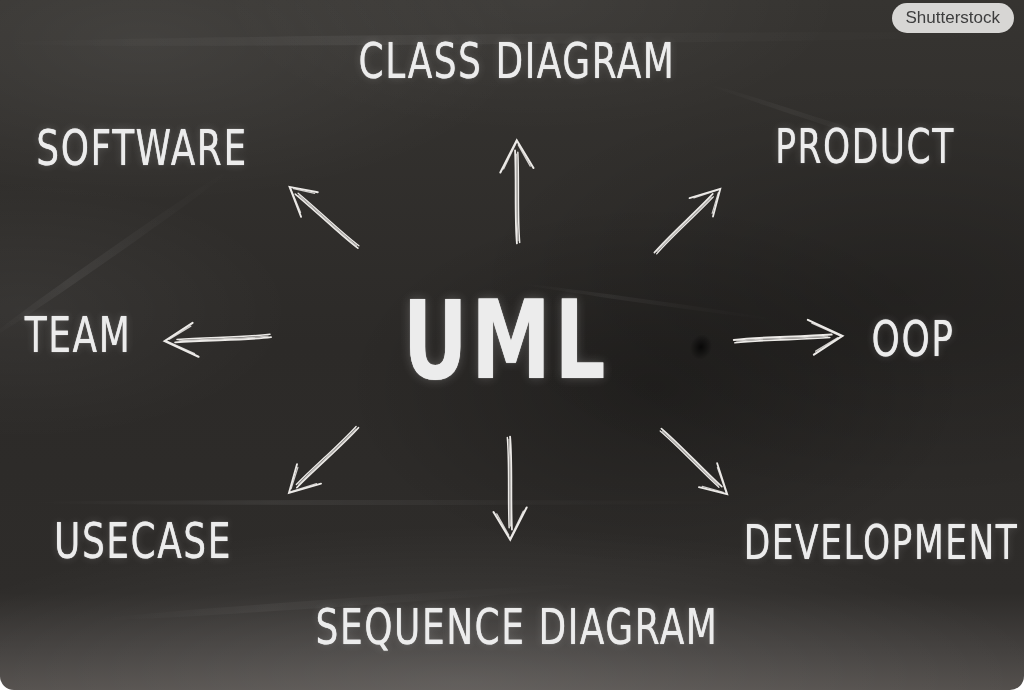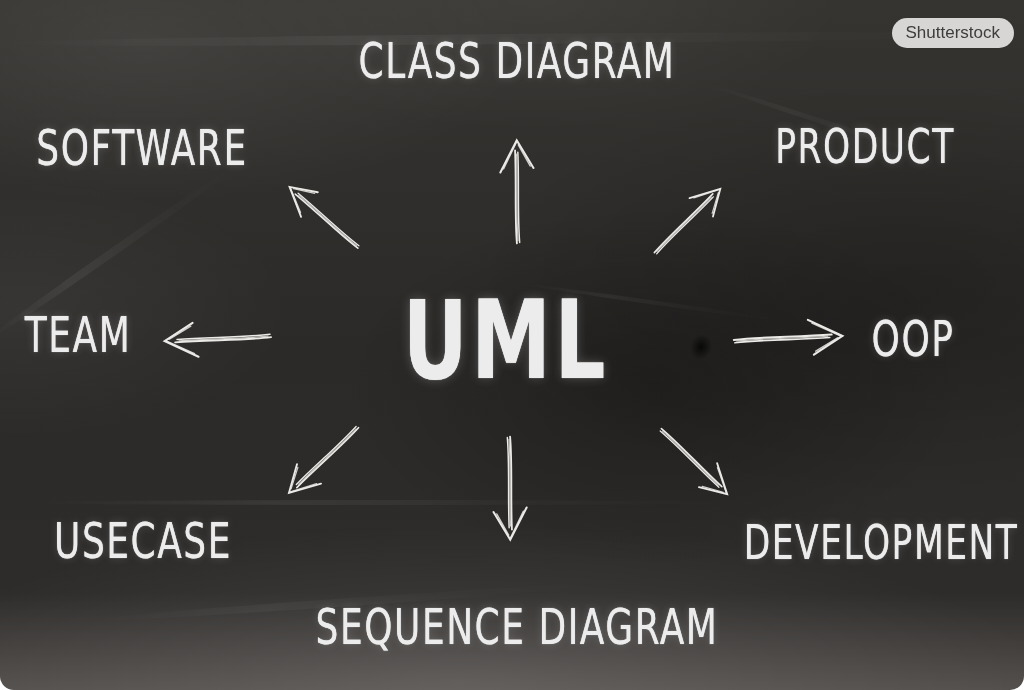--- a/index.html
+++ b/index.html
@@ -58,21 +58,21 @@
     left: 686px;
     top: 329px;
     width: 30px;
     height: 36px;
     border-radius: 50%;
     transform: rotate(18deg);
     background: radial-gradient(closest-side, rgba(0,0,0,0.75), rgba(0,0,0,0) 72%);
   }
   .badge {
     position: absolute;
-    top: 18px;
+    top: 3px;
     right: 10px;
     background: #d7d6d4;
     color: #3d3d3d;
     font-family: "Liberation Sans", sans-serif;
     font-size: 17px;
     line-height: 1;
     padding: 6px 14px 7px;
     border-radius: 15px;
   }
 </style>

